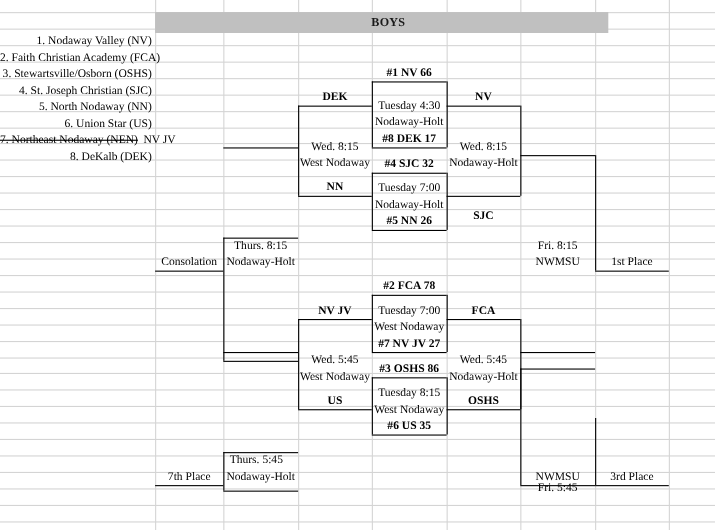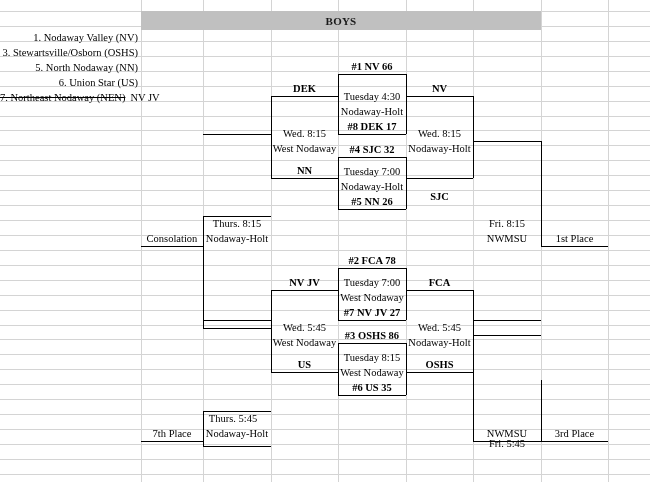--- a/index.html
+++ b/index.html
@@ -150,30 +150,33 @@
       <div class="gline-h" style="top: 369px;"></div>
       <div class="gline-h" style="top: 384px;"></div>
       <div class="gline-h" style="top: 399px;"></div>
       <div class="gline-h" style="top: 414px;"></div>
       <div class="gline-h" style="top: 429px;"></div>
       <div class="gline-h" style="top: 444px;"></div>
       <div class="gline-h" style="top: 459px;"></div>
       <div class="gline-h" style="top: 474px;"></div>
     </div>
 
-  <div class="title-band" style="left:141px; top:11px; width:400px; height:19px;">
+  <div class="title-band" style="left:141px; top:11px; width:400px; height:19px;padding-left:12px;">
     <span class="band-text">BOYS</span>
   </div>
 
   <div class="seed-list" id="seed-list">
       <div class="seed-row"><span>1. Nodaway Valley (NV)</span></div>
+      <div class="seed-row"><span>2. Faith Christian Academy (FCA)</span></div>
       <div class="seed-row"><span>3. Stewartsville/Osborn (OSHS)</span></div>
+      <div class="seed-row"><span>4. St. Joseph Christian (SJC)</span></div>
       <div class="seed-row"><span>5. North Nodaway (NN)</span></div>
       <div class="seed-row"><span>6. Union Star (US)</span></div>
       <div class="seed-row"><span class="struck">7. Northeast Nodaway (NEN)</span><span class="alt">NV JV</span></div>
+      <div class="seed-row"><span>8. DeKalb (DEK)</span></div>
     </div>
 
   <div class="cell bold" style="left:338px; top:59px; width:68px;">#1 NV 66</div>
   <div class="cell" style="left:338px; top:89px; width:68px;">Tuesday 4:30</div>
   <div class="cell" style="left:338px; top:104px; width:68px;">Nodaway-Holt</div>
   <div class="cell bold" style="left:338px; top:119px; width:68px;">#8 DEK 17</div>
 
   <div class="cell bold" style="left:338px; top:142px; width:68px;">#4 SJC 32</div>
   <div class="cell" style="left:338px; top:164px; width:68px;">Tuesday 7:00</div>
   <div class="cell" style="left:338px; top:179px; width:68px;">Nodaway-Holt</div>

